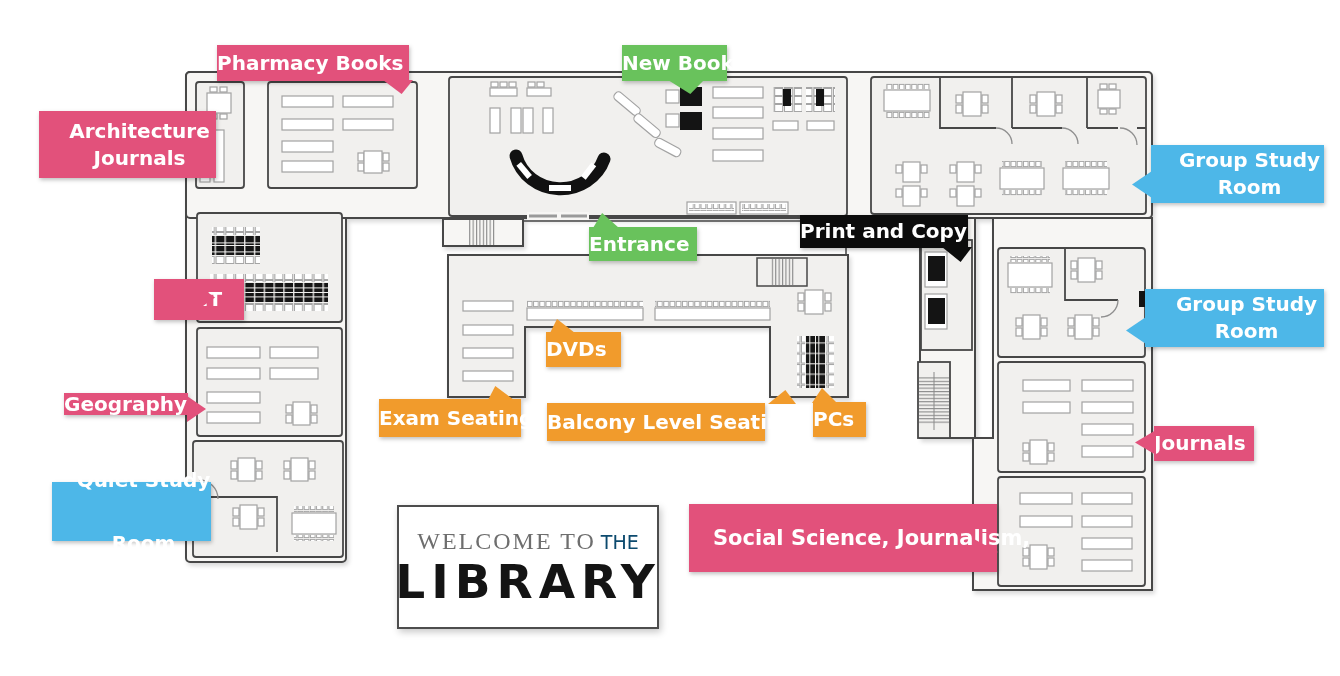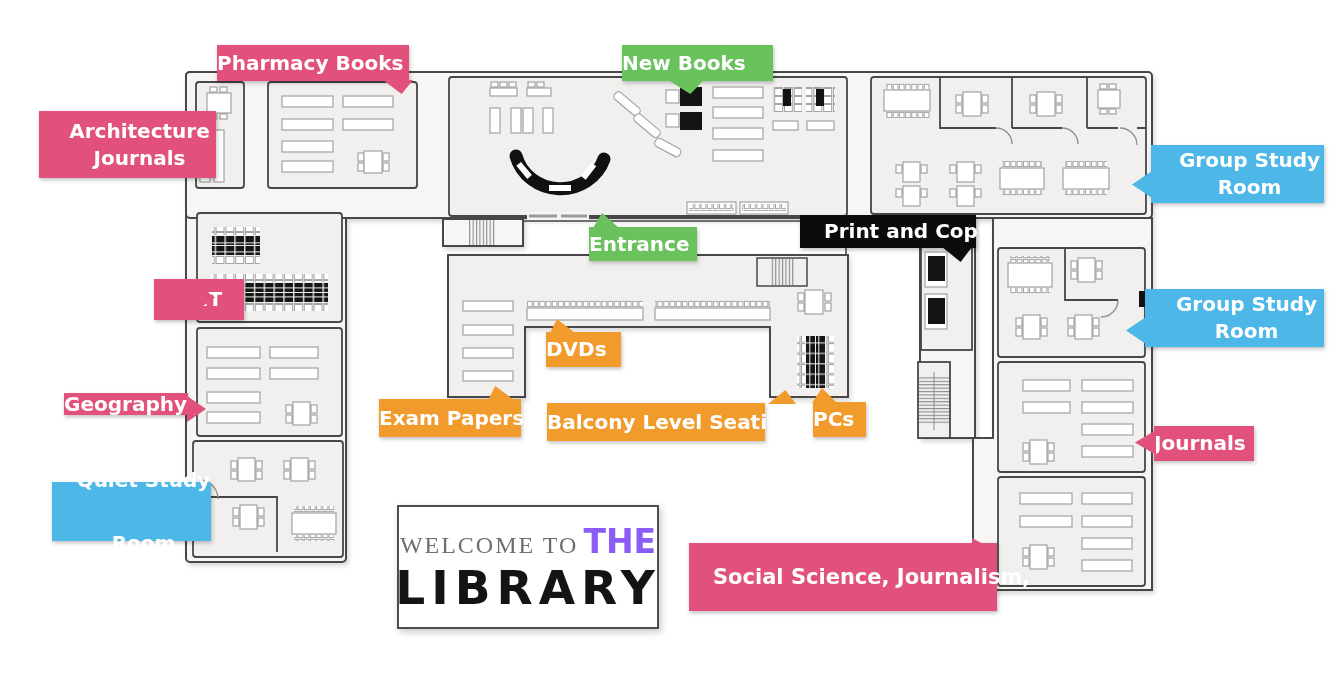--- a/index.html
+++ b/index.html
@@ -15,21 +15,21 @@
   .c-green{background:var(--green);}
   .c-blue{background:var(--blue);}
   .c-orange{background:var(--orange);}
   .c-black{background:var(--labelblack);}
   .sign{position:absolute;left:397px;top:505px;width:258px;height:120px;background:#fff;
         border:2px solid #4d4d4d;box-shadow:2px 3px 7px rgba(0,0,0,.22);z-index:2;
         display:flex;flex-direction:column;align-items:center;justify-content:center;}
   .sign .l1{white-space:nowrap;}
   .sign .welcome{font-family:"Liberation Serif","DejaVu Serif",serif;font-size:24px;
         color:#6e6e6e;letter-spacing:2px;margin-top:46px;}
-  .sign .the{font-size:33px;font-weight:bold;color:#8b5cf6;letter-spacing:0;}
+  .sign .the{font-size:19px;font-weight:normal;color:#0c4a6e;letter-spacing:0;}
   .sign .l2{font-size:47px;font-weight:bold;color:#141414;letter-spacing:6px;
         line-height:50px;margin-top:2px;text-align:center;}
 </style>
 </head>
 <body>
 
 <div class="stage">
 
   <svg class="plan" width="1340" height="676" viewBox="0 0 1340 676">
     <defs>
@@ -317,31 +317,31 @@
       <span>Pharmacy Books</span>
     </div>
   <div class="tip c-pink" style="left:383px;top:80px;width:30px;height:14px;clip-path:polygon(0 0,100% 0,62% 100%);"></div>
 
   <div class="tag c-pink ta-l" style="left:39px;top:111px;width:153px;height:67px;">
       <span>Architecture</span>
       <span>Journals</span>
     </div>
   <div class="tip c-pink" style="left:191px;top:149px;width:18px;height:28px;clip-path:polygon(0 0,100% 50%,0 100%);"></div>
 
-  <div class="tag c-green" style="left:622px;top:45px;width:151px;height:36px;">
+  <div class="tag c-green" style="left:622px;top:45px;width:105px;height:36px;">
       <span>New Books</span>
     </div>
   <div class="tip c-green" style="left:668px;top:80px;width:36px;height:14px;clip-path:polygon(0 0,100% 0,62% 100%);"></div>
 
   <div class="tag c-green" style="left:589px;top:227px;width:108px;height:34px;">
       <span>Entrance</span>
     </div>
   <div class="tip c-green" style="left:593px;top:213px;width:26px;height:15px;clip-path:polygon(35% 0,100% 100%,0 100%);"></div>
 
-  <div class="tag c-black" style="left:800px;top:215px;width:152px;height:33px;padding-left:24px;">
+  <div class="tag c-black" style="left:800px;top:215px;width:168px;height:33px;">
       <span>Print and Copy</span>
     </div>
   <div class="tip c-black" style="left:942px;top:247px;width:30px;height:15px;clip-path:polygon(0 0,100% 0,62% 100%);"></div>
 
   <div class="tag c-blue ta-l" style="left:1151px;top:145px;width:149px;height:58px;">
       <span>Group Study</span>
       <span>Room</span>
     </div>
   <div class="tip c-blue" style="left:1132px;top:171px;width:20px;height:27px;clip-path:polygon(100% 0,0 50%,100% 100%);"></div>
 
@@ -361,21 +361,21 @@
     </div>
   <div class="tip c-pink" style="left:187px;top:396px;width:19px;height:26px;clip-path:polygon(0 0,100% 50%,0 100%);"></div>
 
   <div class="tag c-blue ta-l" style="left:52px;top:482px;width:135px;height:59px;gap:36px;">
       <span>Quiet Study</span>
       <span>Room</span>
     </div>
   <div class="tip c-blue" style="left:186px;top:507px;width:19px;height:27px;clip-path:polygon(0 0,100% 50%,0 100%);"></div>
 
   <div class="tag c-orange" style="left:379px;top:399px;width:142px;height:38px;">
-      <span>Exam Papers</span>
+      <span>Exam Seating</span>
     </div>
   <div class="tip c-orange" style="left:488px;top:386px;width:26px;height:14px;clip-path:polygon(28% 0,100% 100%,0 100%);"></div>
 
   <div class="tag c-orange" style="left:546px;top:332px;width:75px;height:35px;">
       <span>DVDs</span>
     </div>
   <div class="tip c-orange" style="left:550px;top:319px;width:25px;height:14px;clip-path:polygon(28% 0,100% 100%,0 100%);"></div>
 
   <div class="tag c-orange" style="left:547px;top:403px;width:218px;height:38px;">
       <span>Balcony Level Seating</span>
@@ -385,21 +385,21 @@
   <div class="tag c-orange" style="left:813px;top:402px;width:53px;height:35px;">
       <span>PCs</span>
     </div>
   <div class="tip c-orange" style="left:812px;top:388px;width:25px;height:15px;clip-path:polygon(40% 0,100% 100%,0 100%);"></div>
 
   <div class="tag c-pink" style="left:1154px;top:426px;width:100px;height:35px;">
       <span>Journals</span>
     </div>
   <div class="tip c-pink" style="left:1135px;top:430px;width:21px;height:25px;clip-path:polygon(100% 0,0 50%,100% 100%);"></div>
 
-  <div class="tag c-pink ta-l" style="left:689px;top:504px;width:284px;height:68px;font-size:21px;line-height:29px;margin-top:39px;">
+  <div class="tag c-pink ta-l" style="left:689px;top:504px;width:284px;height:68px;font-size:21px;line-height:29px;">
       <span>Social Science, Journalism,</span>
     </div>
   <div class="tip c-pink" style="left:972px;top:538px;width:26px;height:28px;clip-path:polygon(0 0,100% 50%,0 100%);"></div>
 
   <div class="sign">
     <div class="l1"><span class="welcome">WELCOME TO</span> <span class="the">THE</span></div>
     <div class="l2">LIBRARY</div>
   </div>
 
 </div>

